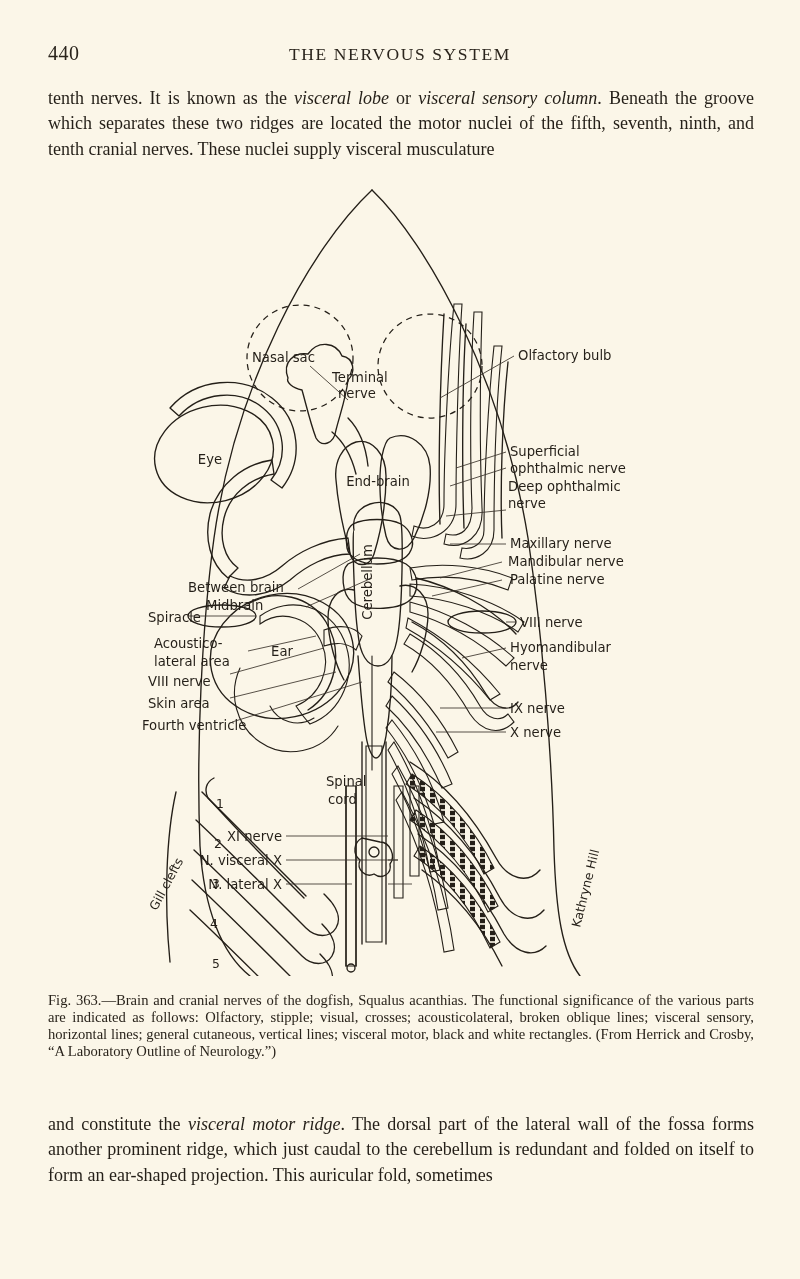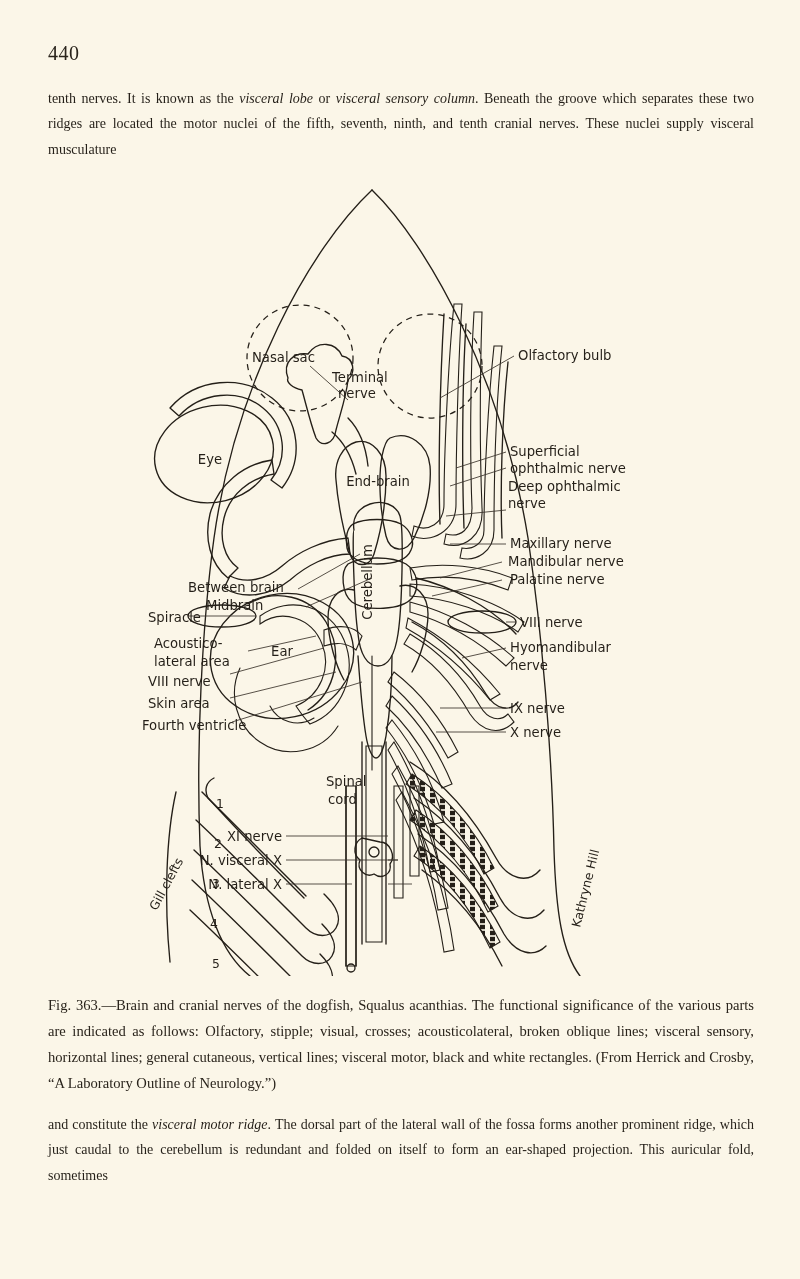--- a/index.html
+++ b/index.html
@@ -27,49 +27,50 @@
     font-size:20px;letter-spacing:.5px;color:#2a241c;
   }
   .head-title{
     position:absolute;left:0;top:2px;width:800px;text-align:center;
     font-size:17.5px;letter-spacing:1.6px;color:#2a241c;
   }
 
   
   .para{
     position:absolute;left:48px;width:706px;
-    font-size:14px;line-height:25.4px;
+    font-size:18px;line-height:25.4px;
     text-align:justify;
     color:#241f18;
   }
   .para.p-top{top:86px;}
   .para.p-bot{top:1112px;}
   .para i{font-style:italic;}
 
   
   .caption{
     position:absolute;left:48px;top:992px;width:706px;
-    font-size:14.6px;line-height:26px;text-align:justify;
+    font-size:14.6px;line-height:17px;text-align:justify;
     color:#2a241c;
   }
 
   
   .figure{
     position:absolute;left:110px;top:186px;
     width:580px;height:790px;
   }
   .figure svg{display:block;width:580px;height:790px;}
 </style>
 </head>
 <body>
 
 <div class="page">
 
   <div class="runhead">
     <div class="folio">440</div>
+    <div class="head-title">THE NERVOUS SYSTEM</div>
   </div>
 
   <div class="para p-top">tenth nerves. It is known as the <i>visceral lobe</i> or <i>visceral sensory column</i>. Beneath the groove which separates these two ridges are located the motor nuclei of the fifth, seventh, ninth, and tenth cranial nerves. These nuclei supply visceral musculature</div>
 
   <div class="figure">
     <svg viewBox="0 0 580 790" xmlns="http://www.w3.org/2000/svg">
       <defs>
         <pattern id="stip" width="7" height="7" patternUnits="userSpaceOnUse">
           <circle cx="2" cy="2" r="1.1" fill="#241f18"></circle>
           <circle cx="5.5" cy="5.5" r="1.1" fill="#241f18"></circle>

